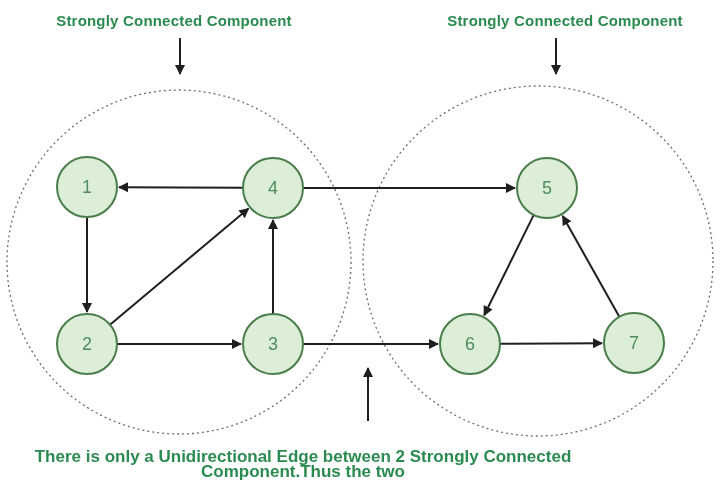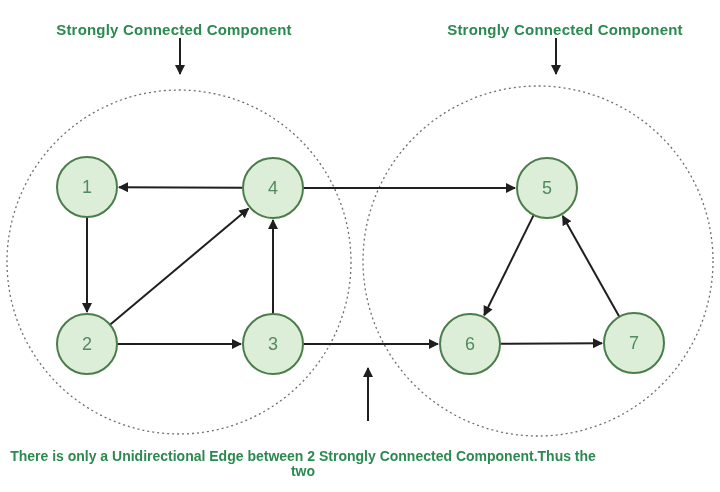--- a/index.html
+++ b/index.html
@@ -5,37 +5,37 @@
   html, body { margin: 0; padding: 0; }
   body {
     width: 720px; height: 492px;
     position: relative;
     background: #ffffff;
     font-family: "Liberation Sans", sans-serif;
     overflow: hidden;
   }
   .component-title {
     position: absolute;
-    top: 21px;
+    top: 12px;
     font-size: 15px;
     font-weight: bold;
     color: var(--green-text, #2b8a4f);
     white-space: nowrap;
     transform: translateX(-50%);
     letter-spacing: 0.2px;
   }
   #title-left  { left: 174px; }
   #title-right { left: 565px; }
   .caption {
     position: absolute;
     top: 449px;
     left: 0;
     width: 606px;
     text-align: center;
-    font-size: 14px;
+    font-size: 17px;
     font-weight: bold;
     color: var(--green-text, #2b8a4f);
     line-height: 15px;
   }
   #diagram {
     position: absolute;
     top: 0; left: 0;
   }
 </style>
 </head>

